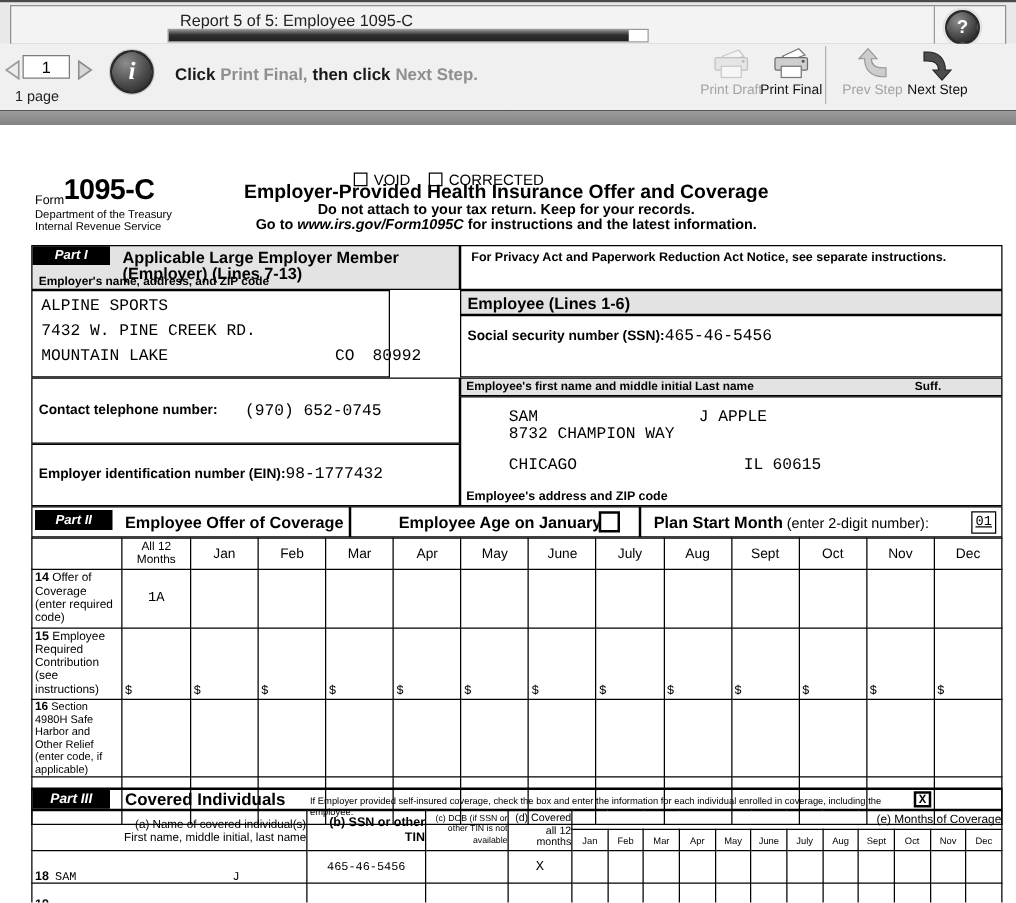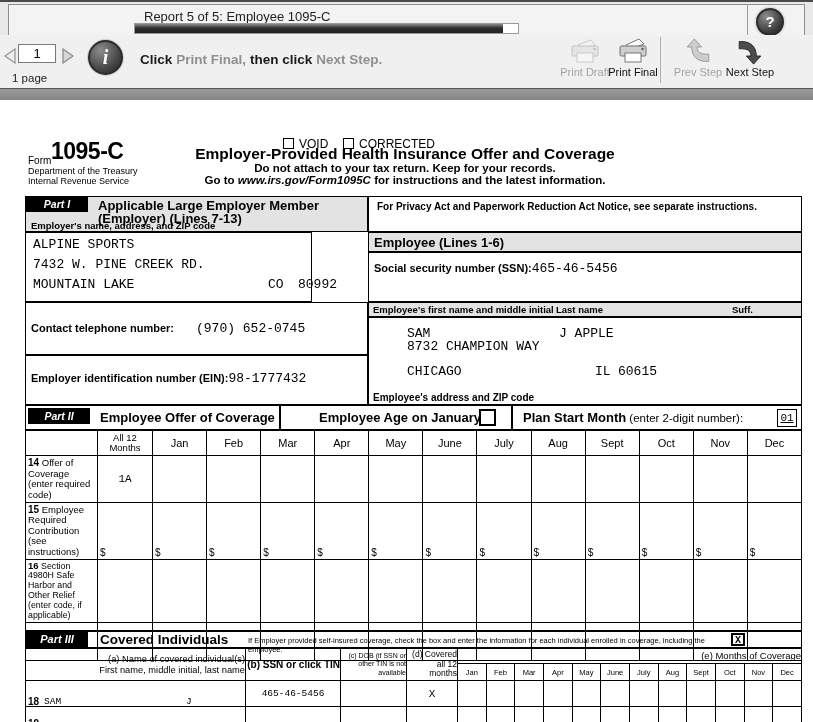--- a/index.html
+++ b/index.html
@@ -373,21 +373,21 @@
         <col>
         <col>
         <col>
     </colgroup>
     <tbody>
         <tr style="height:15px;">
       <td class="h ha" rowspan="2">
         <div>(a) Name of covered individual(s)</div>
             <div>First name, middle initial, last name</div>
       </td>
-      <td class="h hb" rowspan="2">(b) SSN or click TIN</td>
+      <td class="h hb" rowspan="2">(b) SSN or other TIN</td>
       <td class="h hc3" rowspan="2">
         <div>(c) DOB (if SSN or</div>
             <div>other TIN is not available</div>
       </td>
       <td class="h hd" rowspan="2">
         <div>(d) Covered</div>
             <div>all 12 months</div>
       </td>
       <td class="h he" colspan="12">(e) Months of Coverage</td>
     </tr>

